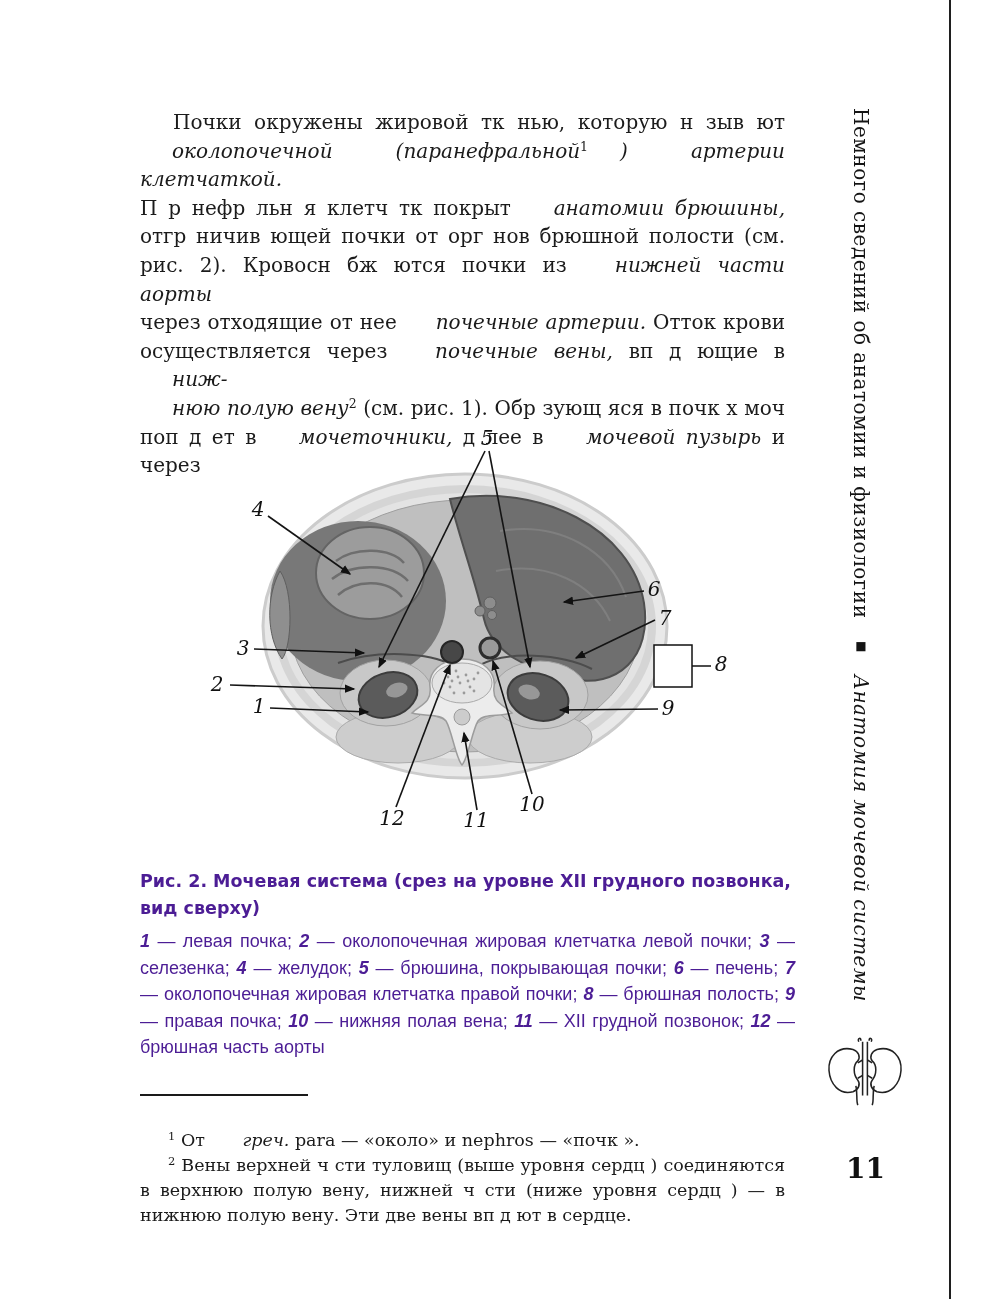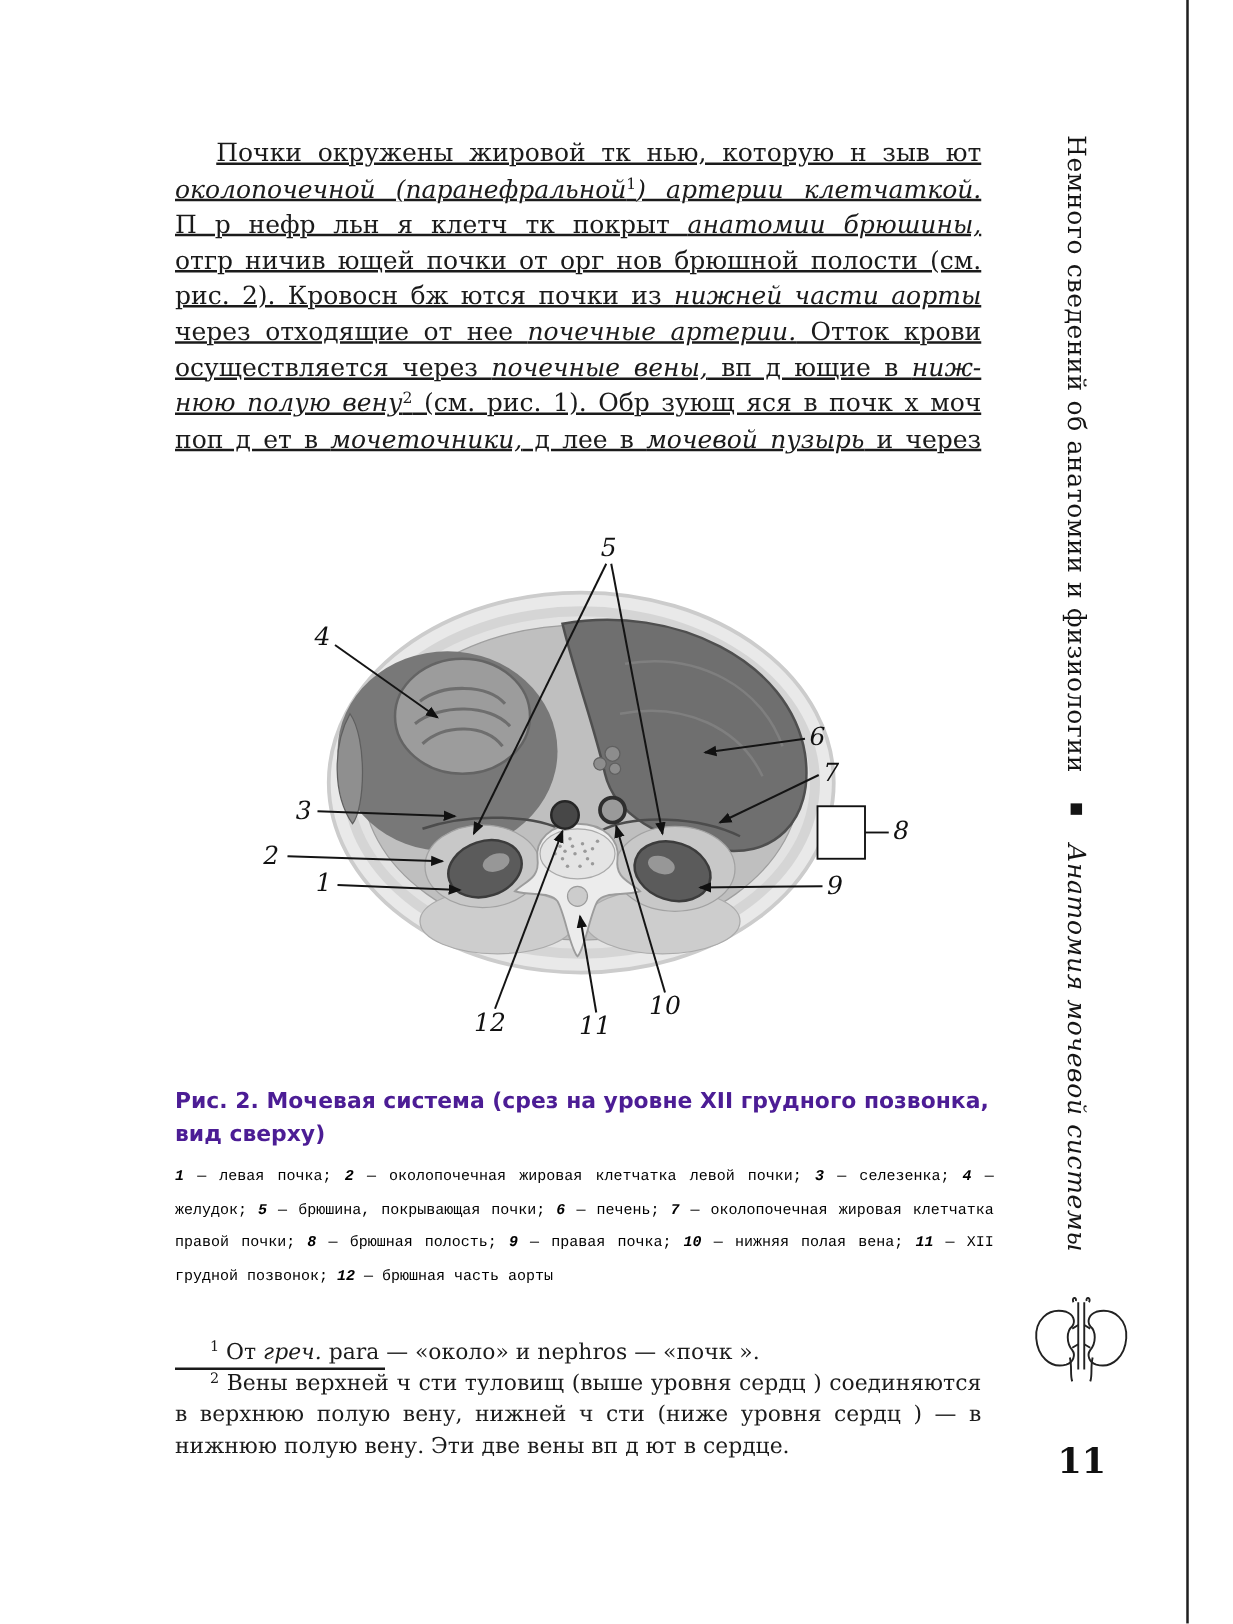--- a/index.html
+++ b/index.html
@@ -15,45 +15,45 @@
   
   .sidebar {
     position:absolute; left:849px; top:108px; height:860px;
     writing-mode:vertical-rl; text-orientation:mixed;
     font-size:20px; letter-spacing:0.5px; white-space:nowrap; color:#141414;
   }
   .sb-sep { font-size:12px; padding:14px 0; }
   .sb-sub { font-style:italic; }
 
   
-  .main-text { position:absolute; left:140px; top:108px; width:645px; font-size:20px; line-height:28.6px;text-decoration:underline; }
+  .main-text { position:absolute; left:140px; top:108px; width:645px; font-size:20px; line-height:28.6px; }
   .jline { text-align:justify; text-align-last:justify; }
   .jline.first { padding-left:33px; }
   .jline.last  { text-align-last:left; }
-  .i { font-style:italic; }
+  .i { font-style:italic;margin-left:32px; }
   .sup { font-size:12.5px; vertical-align:7px; line-height:0; }
 
   
   .figure { position:absolute; left:140px; top:420px; width:660px; height:432px; }
   .fig-num { font-family:"DejaVu Serif", serif; font-style:italic; font-size:20px; fill:#111; text-anchor:middle; }
 
   
   .fig-caption {
     position:absolute; left:140px; top:868px; width:655px;
     font-family:"DejaVu Sans", sans-serif; font-weight:bold; font-size:17.5px; line-height:27px; color:#4c1d95;
   }
   .fig-legend {
     position:absolute; left:140px; top:928px; width:655px;
-    font-family:Liberation Mono, monospace; font-size:12px; line-height:26.5px; text-align:justify; color:#000000;
+    font-family:Liberation Sans, sans-serif; font-size:18px; line-height:26.5px; text-align:justify; color:#4c1d95;
   }
   .lnum { font-style:italic; font-weight:bold; }
 
   
   .fn-rule { position:absolute; left:140px; top:1094px; width:168px; height:2px; background:#1a1a1a; }
-  .footnotes { position:absolute; left:140px; top:1070px; width:645px; font-size:17.5px; line-height:25px; }
+  .footnotes { position:absolute; left:140px; top:1128px; width:645px; font-size:17.5px; line-height:25px; }
   .fn { text-align:justify; text-indent:28px; }
   .fnsup { font-size:11.5px; vertical-align:6px; line-height:0; }
 
   .kidney-icon { position:absolute; left:822px; top:1036px; width:86px; height:72px; }
 
   .page-number {
     position:absolute; left:846px; top:1152px;
     font-size:28px; font-weight:bold; color:#111;
   }
 </style>

